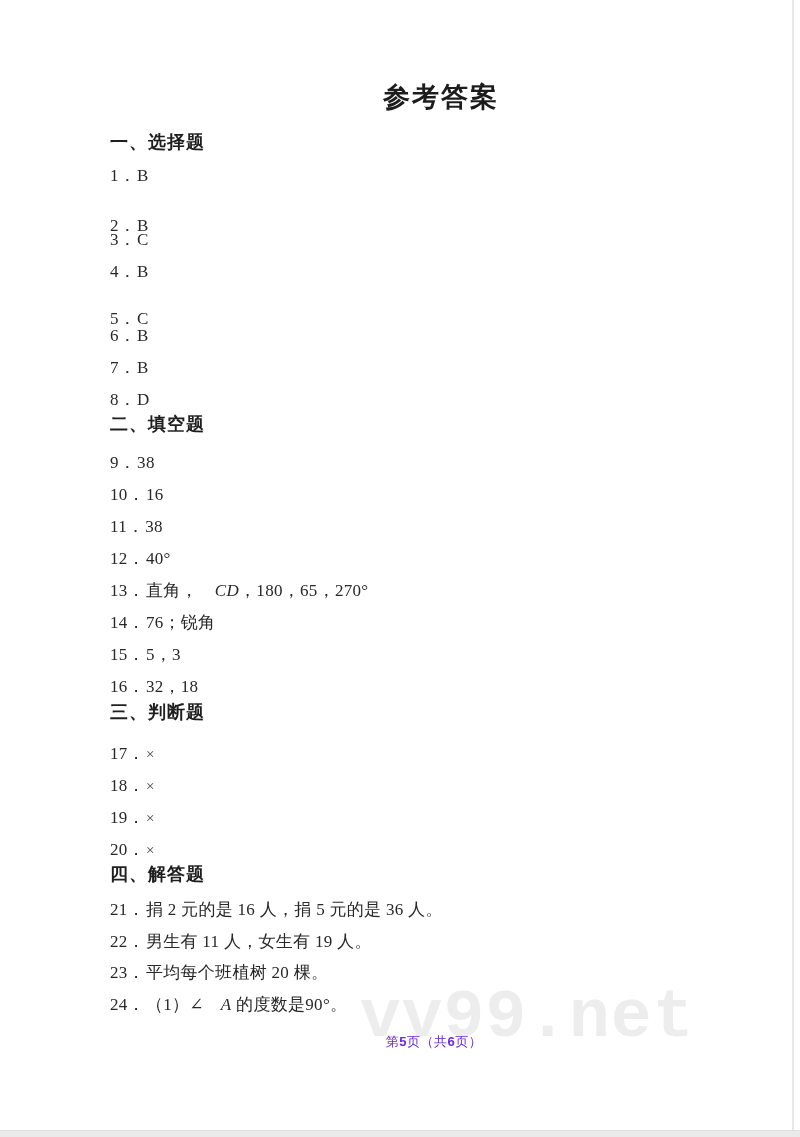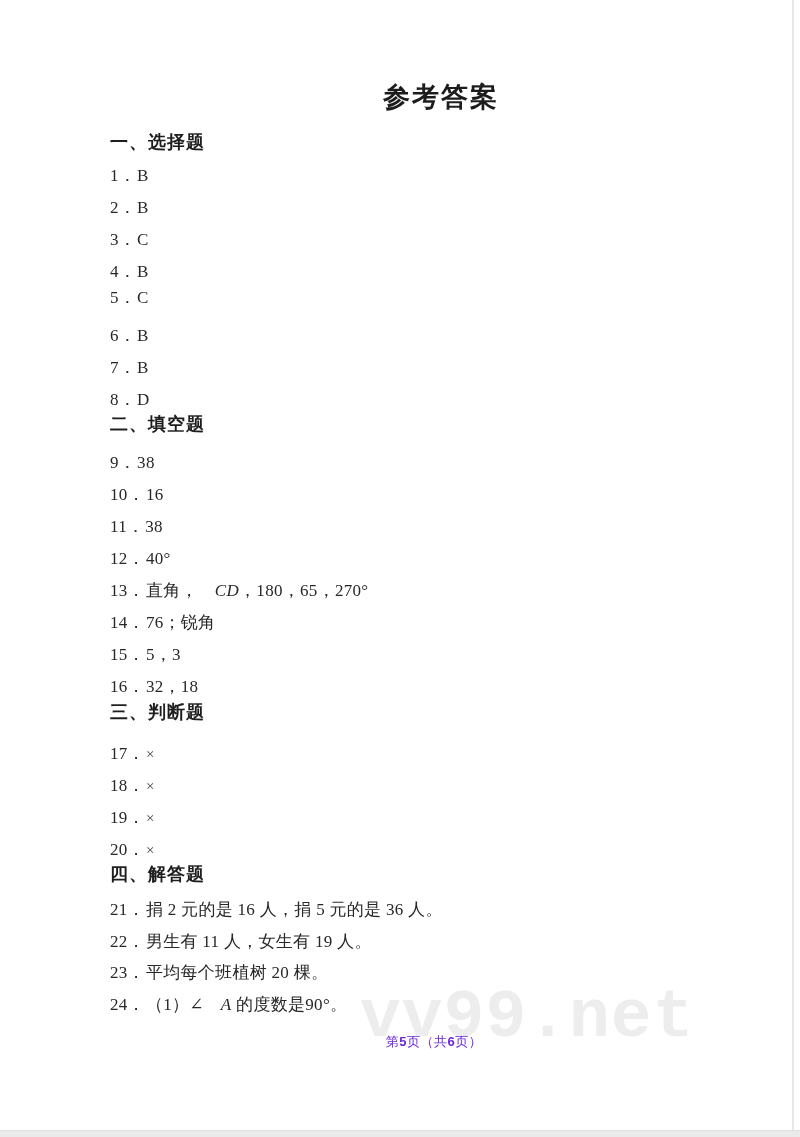--- a/index.html
+++ b/index.html
@@ -52,24 +52,24 @@
 </style>
 </head>
 <body>
 
 <div class="watermark">vv99.net</div>
 
 <div class="page-title">参考答案</div>
 
 <div class="line heading" style="top:132px">一、选择题</div>
 <div class="line item" style="top:166px"><span class="num">1．</span><span>B</span></div>
-<div class="line item" style="top:198px"><span class="num">2．</span><span>B</span></div>
+<div class="line item" style="top:216px"><span class="num">2．</span><span>B</span></div>
 <div class="line item" style="top:230px"><span class="num">3．</span><span>C</span></div>
 <div class="line item" style="top:262px"><span class="num">4．</span><span>B</span></div>
-<div class="line item" style="top:288px"><span class="num">5．</span><span>C</span></div>
+<div class="line item" style="top:309px"><span class="num">5．</span><span>C</span></div>
 <div class="line item" style="top:326px"><span class="num">6．</span><span>B</span></div>
 <div class="line item" style="top:358px"><span class="num">7．</span><span>B</span></div>
 <div class="line item" style="top:390px"><span class="num">8．</span><span>D</span></div>
 
 <div class="line heading" style="top:414px">二、填空题</div>
 <div class="line item" style="top:453px"><span class="num">9．</span><span>38</span></div>
 <div class="line item" style="top:485px"><span class="num">10．</span><span>16</span></div>
 <div class="line item" style="top:517px"><span class="num">11．</span><span>38</span></div>
 <div class="line item" style="top:549px"><span class="num">12．</span><span>40°</span></div>
 <div class="line item" style="top:581px"><span class="num">13．</span><span>直角，</span><em class="math">CD</em><span>，180，65，270°</span></div>

